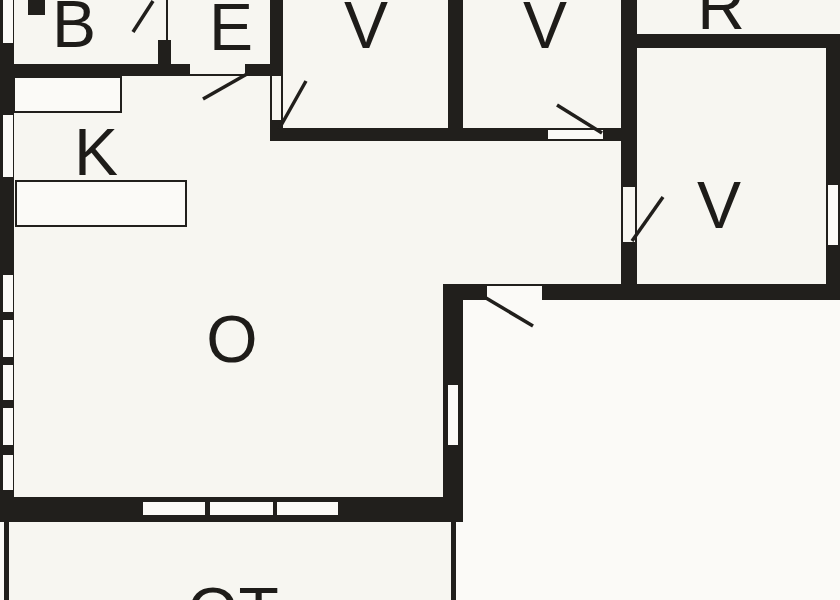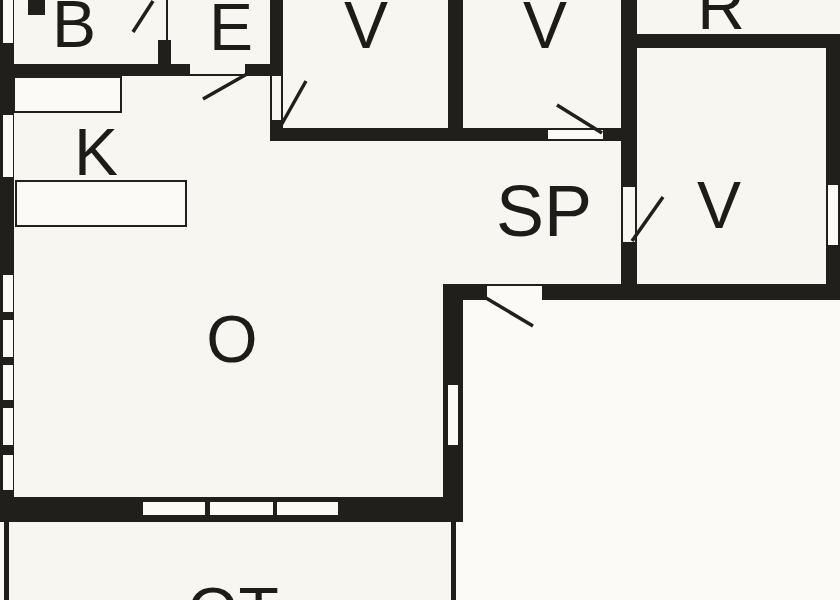--- a/index.html
+++ b/index.html
@@ -93,18 +93,17 @@
     <line x1="663" y1="197" x2="632" y2="241" stroke="#211f1c" stroke-width="3.5"></line>
     <line x1="486" y1="298" x2="533" y2="326" stroke="#211f1c" stroke-width="3.5"></line>
   </svg>
 
   <span class="lbl" style="left:74px;top:24px;">B</span>
   <span class="lbl" style="left:231px;top:27px;">E</span>
   <span class="lbl" style="left:366px;top:25px;">V</span>
   <span class="lbl" style="left:545px;top:25px;">V</span>
   <span class="lbl" style="left:721px;top:6px;">R</span>
   <span class="lbl" style="left:96px;top:152px;">K</span>
-  <span class="lbl lbl-lg" style="left:544px;top:211px;">SP</span>
   <span class="lbl" style="left:719px;top:205px;">V</span>
   <span class="lbl" style="left:232px;top:339px;">O</span>
   <span class="lbl" style="left:233px;top:611px;">OT</span>
 
 </div>
 
 </body></html>

